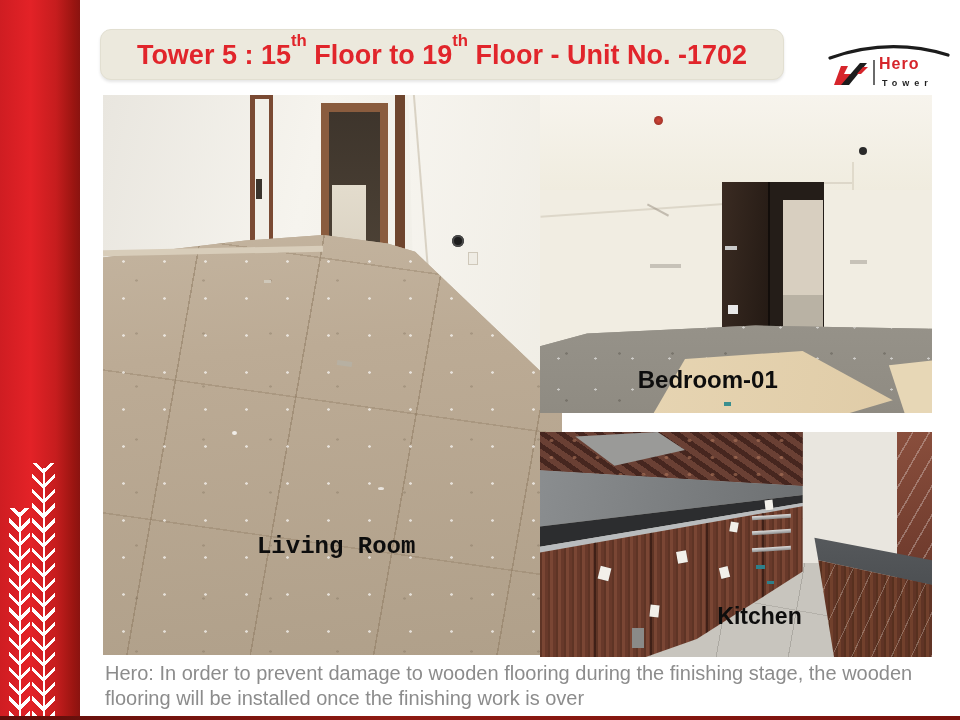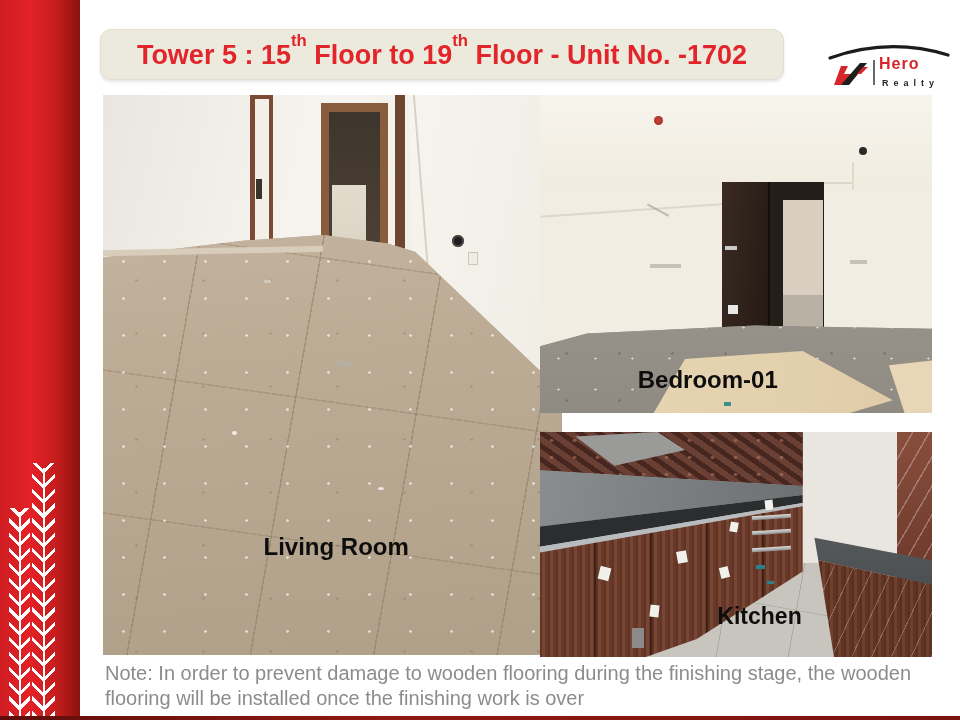--- a/index.html
+++ b/index.html
@@ -57,21 +57,21 @@
   
   .photo { position:absolute; overflow:hidden; }
   .photo div { position:absolute; }
   .photo-label {
     position:absolute; color:#0d0d0d; font-weight:bold; white-space:nowrap;
     transform:translateX(-50%);
     text-align:center;
   }
 
   
-  .living { left:103px; top:95px; width:459px; height:560px; background:#f4f2ec; }
+  .living { left:103px; top:95px; width:459px; height:560px; background:#f4f2ec;font-family:Liberation Mono, monospace; }
   .lr-wallshade { inset:0; background:linear-gradient(103deg,#e9e6df 0%,#f6f4ee 38%,#f1efe8 62%); }
   .lr-frame1 { left:32%; top:0; width:5%; height:30.5%; background:#7a4a33; }
   .lr-door1  { left:33.1%; top:.8%; width:3%; height:28%; background:#f2efe8; }
   .lr-handle1{ left:33.4%; top:15%; width:1.3%; height:3.6%; background:#3a332c; }
   .lr-dw-frame { left:47.5%; top:1.5%; width:14.5%; height:45.5%; background:#8a5c3e; }
   .lr-dw-dark  { left:49.2%; top:3%; width:11.2%; height:43.8%; background:linear-gradient(#3e352c,#564a3c); }
   .lr-dw-lit   { left:49.8%; top:16%; width:7.6%; height:30.5%; background:linear-gradient(#e3dccd,#cfc6b4); }
   .lr-frame2 { left:63.6%; top:0; width:2.2%; height:29%; background:#6e452e; }
   .lr-rightwall {
     inset:0;
@@ -226,21 +226,21 @@
     <svg class="logo-arc" viewBox="0 0 124 18">
       <path d="M3,16 Q62,-5 121,13" stroke="#1c1c1c" stroke-width="3.2" fill="none" stroke-linecap="round"></path>
     </svg>
     <svg class="logo-mark" viewBox="0 0 36 26">
       <path d="M1,25 L8,6 L15,6 L11,14 L18,14 L13,25 Z" fill="#d6252b"></path>
       <path d="M8,25 L27,3 L34,3 L16,25 Z" fill="#1d1d1d"></path>
       <path d="M24,14 L30,7 L35,7 L28,14 Z" fill="#d6252b"></path>
     </svg>
     <div class="logo-divider"></div>
     <div class="logo-brand">Hero</div>
-    <div class="logo-sub">Realty</div>
+    <div class="logo-sub">Tower</div>
   </div>
 
   <div class="photo living">
     <div class="lr-wallshade"></div>
     <div class="lr-frame1"></div>
     <div class="lr-door1"></div>
     <div class="lr-handle1"></div>
     <div class="lr-dw-frame"></div>
     <div class="lr-dw-dark"></div>
     <div class="lr-dw-lit"></div>
@@ -301,15 +301,15 @@
     <div class="kt-tag kt-t5"></div>
     <div class="kt-tag kt-t6"></div>
     <div class="kt-rcounter"></div>
     <div class="kt-rcabinet"></div>
     <div class="kt-teal1"></div>
     <div class="kt-teal2"></div>
     <div class="kt-block"></div>
     <div class="photo-label kt-label">Kitchen</div>
   </div>
 
-  <div class="note">Note: In order to prevent damage to wooden flooring during the finishing stage, the wooden flooring will be installed once the finishing work is over</div>
+  <div class="note">Hero: In order to prevent damage to wooden flooring during the finishing stage, the wooden flooring will be installed once the finishing work is over</div>
 
 </div>
 
 </body></html>

